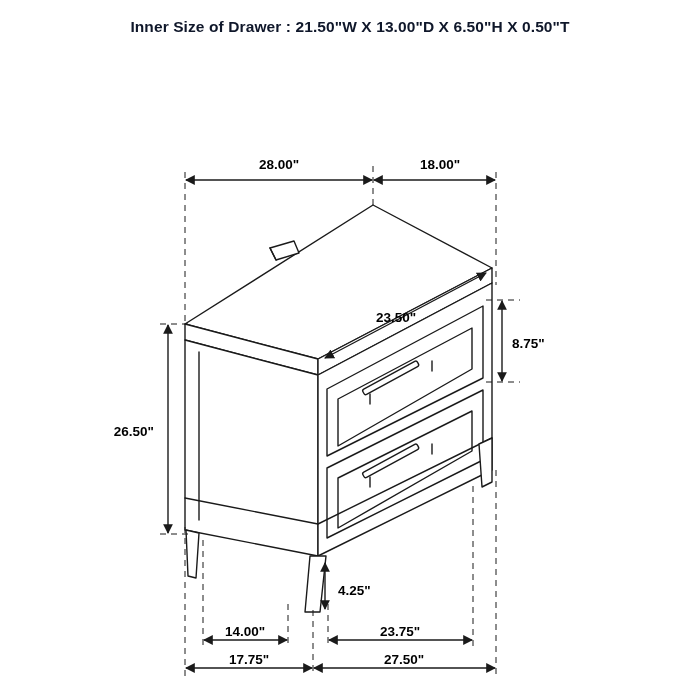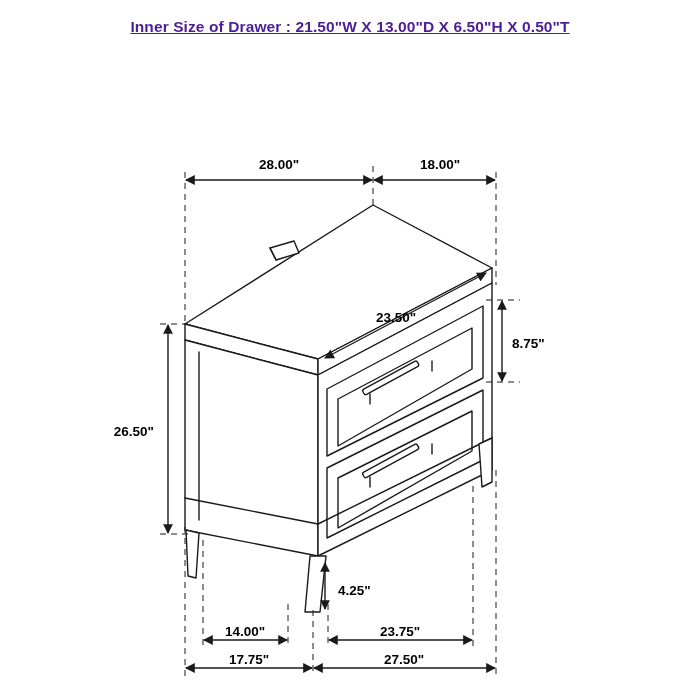--- a/index.html
+++ b/index.html
@@ -21,22 +21,21 @@
   }
   .title {
     position: absolute;
     top: 18px;
     left: 0;
     width: 700px;
     text-align: center;
     font-size: 15.5px;
     font-weight: bold;
     letter-spacing: 0.1px;
-    color: #4c1d95;
-    text-decoration: underline;
+    color: #0f172a;
   }
   svg.diagram {
     position: absolute;
     top: 0;
     left: 0;
     width: 700px;
     height: 700px;
   }
   .dimlabel {
     font-family: "Liberation Sans", sans-serif;

